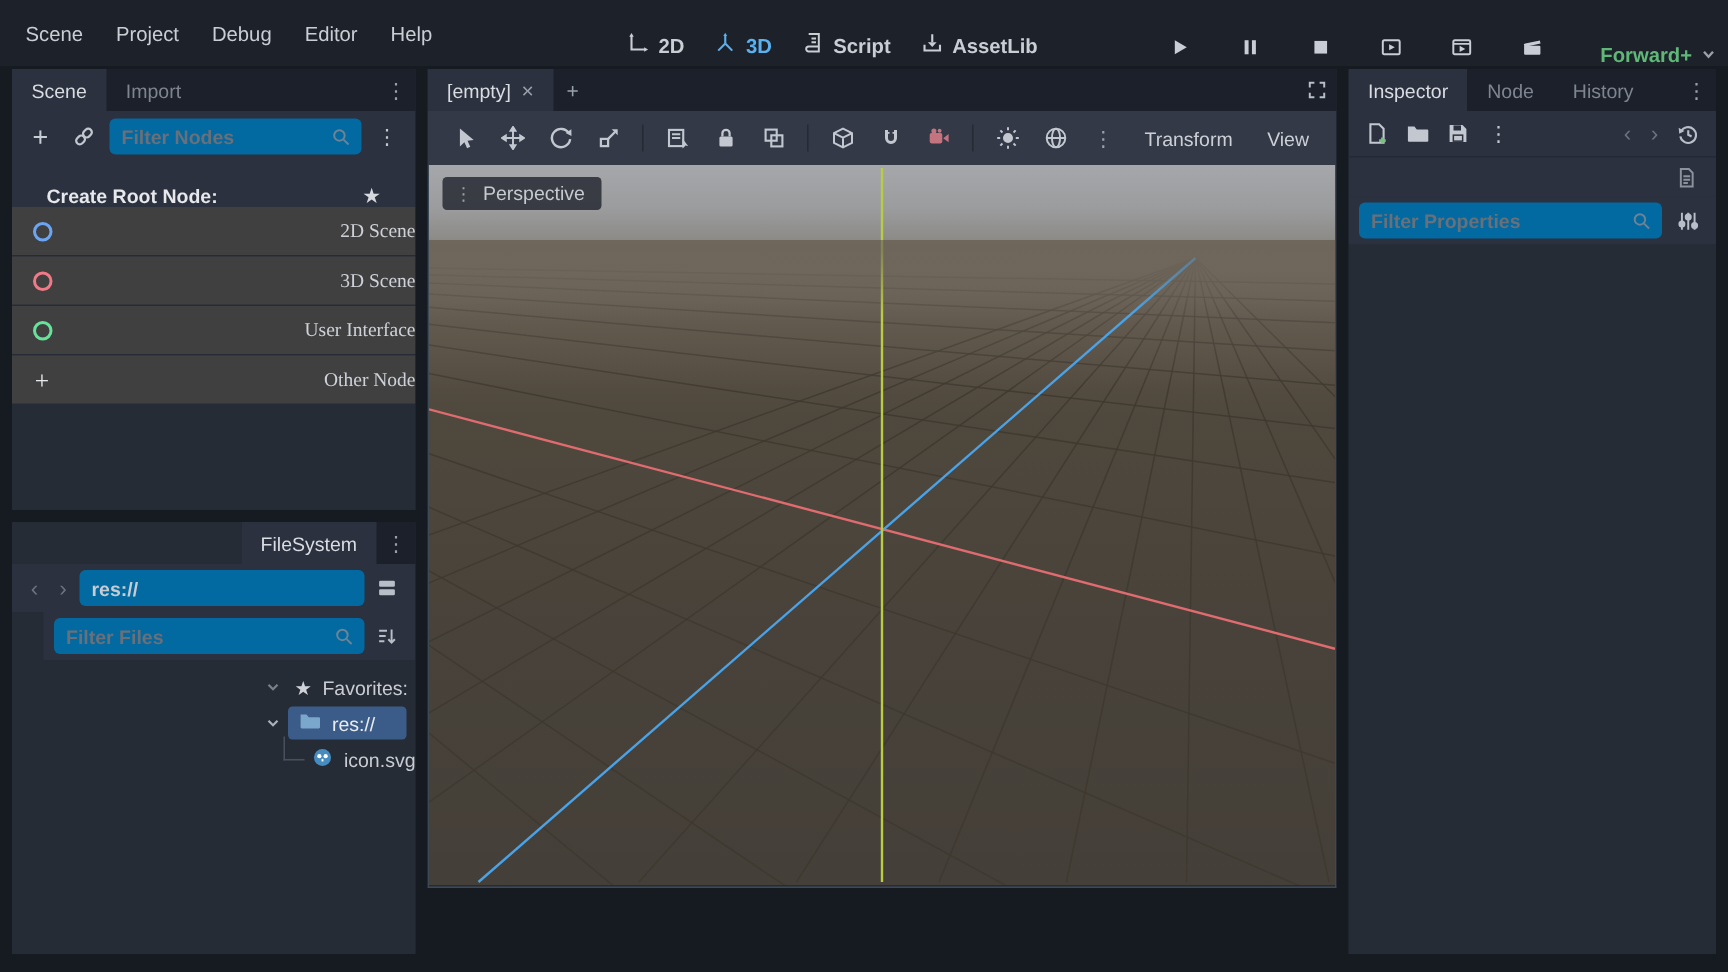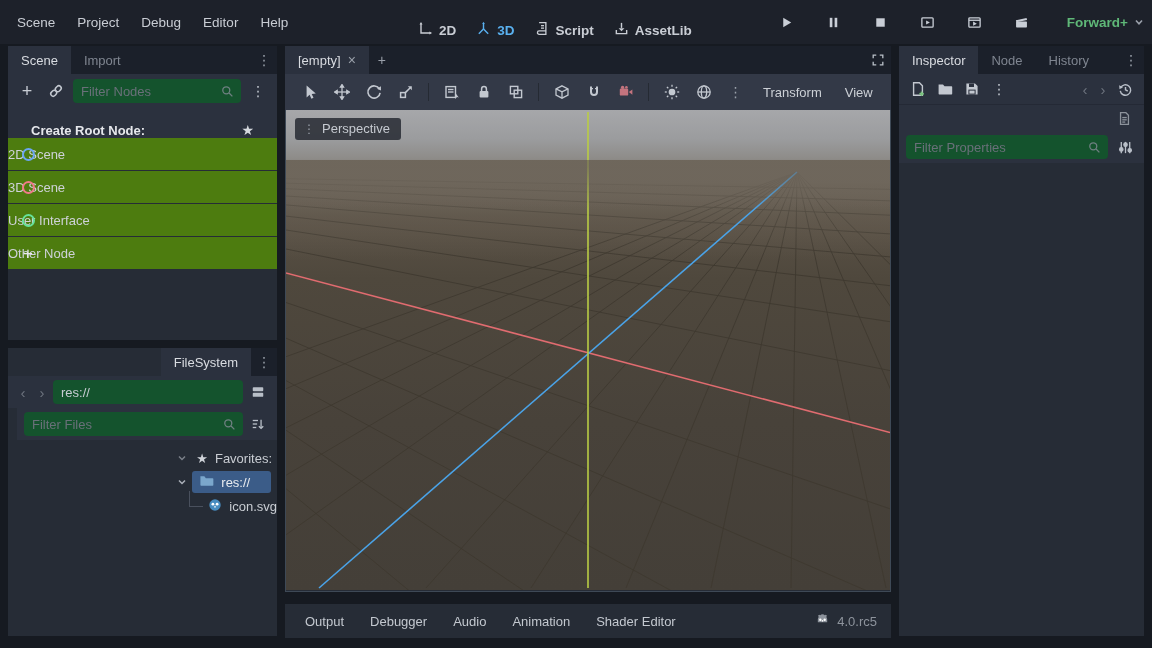--- a/index.html
+++ b/index.html
@@ -5,46 +5,46 @@
   html,body{margin:0;padding:0;}
   body{width:1152px;height:648px;overflow:hidden;background:#161a21;font-family:"Liberation Sans",sans-serif;}
   .window{position:relative;width:1152px;height:648px;background:#161a21;color:#ccd0d6;font-size:13px;}
 
   
   .menubar{position:absolute;left:0;top:0;width:1152px;height:44px;background:#1d212a;display:flex;align-items:center;padding:0 6px;box-sizing:border-box;}
   .menu-item{padding:5px 11px;color:#c9cdd4;font-size:13.5px;border-radius:4px;cursor:default;}
   .workspaces{position:absolute;left:408px;top:0;height:44px;display:flex;align-items:flex-end;}
   .ws-item{display:flex;align-items:center;gap:6px;padding:5px 10px;border-radius:4px;color:#c9cdd4;font-weight:bold;font-size:13.5px;}
   .ws-item.active{color:#5ab1f0;}
-  .playback{position:absolute;right:8px;top:0;height:44px;display:flex;align-items:center;gap:20px;}
+  .playback{position:absolute;right:8px;top:0;height:44px;display:flex;align-items:flex-end;gap:20px;}
   .icon-btn{width:27px;height:26px;display:flex;align-items:center;justify-content:center;border-radius:4px;}
   .renderer{display:flex;align-items:center;gap:6px;margin-left:12px;color:#5fb878;font-weight:bold;font-size:13.5px;}
 
   
   .dock{position:absolute;background:#262c36;display:flex;flex-direction:column;overflow:hidden;}
   .tabstrip{height:28px;background:#1b202a;display:flex;align-items:stretch;flex:none;}
   .tab{display:flex;align-items:center;gap:7px;padding:0 13px;color:#7f8590;font-size:13px;white-space:nowrap;}
   .tab.active{background:#2b313e;color:#d9dce1;}
   .strip-fill{flex:1;}
   .strip-btn{min-width:26px;display:flex;align-items:center;justify-content:center;color:#9aa0aa;font-size:14px;}
   .dots{color:#9aa0aa;font-size:14px;}
   .dockbar{height:34px;background:#2b313e;display:flex;align-items:center;gap:5px;padding:0 7px;flex:none;}
   .tool-ico{width:24px;height:24px;display:flex;align-items:center;justify-content:center;color:#c3c8d0;flex:none;}
   .glyph-plus{font-size:18px;line-height:1;color:#c9cdd4;}
   .input-wrap{position:relative;flex:1;display:flex;align-items:center;}
-  .text-input{height:24px;background:#14532d;border:none;border-radius:4px;color:#c7ccd3;padding:0 35px 0 8px;font-family:"Liberation Sans",sans-serif;font-size:13px;width:100%;box-sizing:border-box;outline:none;}
+  .text-input{height:24px;background:#0369a1;border:none;border-radius:4px;color:#c7ccd3;padding:0 24px 0 8px;font-family:"Liberation Sans",sans-serif;font-size:13px;width:100%;box-sizing:border-box;outline:none;font-weight:bold;}
   .text-input::placeholder{color:#697079;}
   .input-icon{position:absolute;right:7px;pointer-events:none;opacity:.8;display:flex;}
 
   
   .scene-dock{left:8px;top:46px;width:269px;height:294px;}
   .create-root{height:30px;background:#2b313e;display:flex;align-items:flex-end;padding:0 23px;flex:none;}
   .create-root .lbl{font-weight:bold;color:#e6e8ec;}
   .create-root .star{margin-left:auto;color:#d5d9de;font-size:14px;}
-  .option-row{height:32px;margin-bottom:1px;background:#4d7c0f;position:relative;display:flex;align-items:center;justify-content:flex-start;color:#ced2d8;flex:none;}
+  .option-row{height:32px;margin-bottom:1px;background:#404040;position:relative;display:flex;align-items:center;justify-content:flex-end;color:#ced2d8;flex:none;font-family:Liberation Serif, serif;}
   .option-row .oicon{position:absolute;left:12px;width:16px;height:16px;display:flex;align-items:center;justify-content:center;}
   .ring{width:9px;height:9px;border-radius:50%;border:2.2px solid;}
   .r2d{border-color:#6ca6f2}.r3d{border-color:#f07a88}.rui{border-color:#67e29a}
   .plus-w{color:#e7e9ec;font-size:17px;line-height:1;}
   .fill-rest{flex:1;background:#262c36;}
 
   
   .fs-dock{left:8px;top:348px;width:269px;height:288px;align-items:flex-end;}
   .fs-nav,.fs-filter{height:32px;background:#2b313e;display:flex;align-items:center;gap:3px;padding:0 7px;flex:none;}
   .nav-chev{width:16px;text-align:center;color:#6d737e;font-size:15px;}
@@ -483,36 +483,20 @@
         <line x1="302" y1="2" x2="302" y2="478" stroke="#b9cc45" stroke-width="1.6"></line>
         <rect x="0" y="50" width="604" height="50" fill="url(#fog2)"></rect>
       </svg>
       <div class="persp">
         <span class="pd">⋮</span>
         <span>Perspective</span>
       </div>
     </div>
   </div>
 
-  <div class="bottombar">
-    <div class="bb-item">Output</div>
-    <div class="bb-item">Debugger</div>
-    <div class="bb-item">Audio</div>
-    <div class="bb-item">Animation</div>
-    <div class="bb-item">Shader Editor</div>
-    <div class="bb-right">
-      <span><svg width="15" height="15" viewBox="0 0 16 16">
-            <path fill="#8d939c" d="M8 2.5c-1 0-1.8.4-2.4 1l-1-.7-1.3 1 .6 1.4C3.3 6.1 3 7 3 8v3h10V8c0-1-.3-1.9-.9-2.8l.6-1.4-1.3-1-1 .7C9.8 2.9 9 2.5 8 2.5z"></path>
-            <circle cx="5.7" cy="8.2" r="1.3" fill="#ffffff"></circle>
-            <circle cx="10.3" cy="8.2" r="1.3" fill="#ffffff"></circle>
-            <rect x="7.4" y="8.6" width="1.2" height="1.6" fill="#ffffff"></rect>
-          </svg></span>
-      <span>4.0.rc5</span>
-    </div>
-  </div>
 
   <div class="dock insp-dock">
     <div class="tabstrip">
       <div class="tab active">Inspector</div>
       <div class="tab">Node</div>
       <div class="tab">History</div>
       <div class="strip-fill"></div>
       <div class="strip-btn">⋮</div>
     </div>
     <div class="insp-bar">

